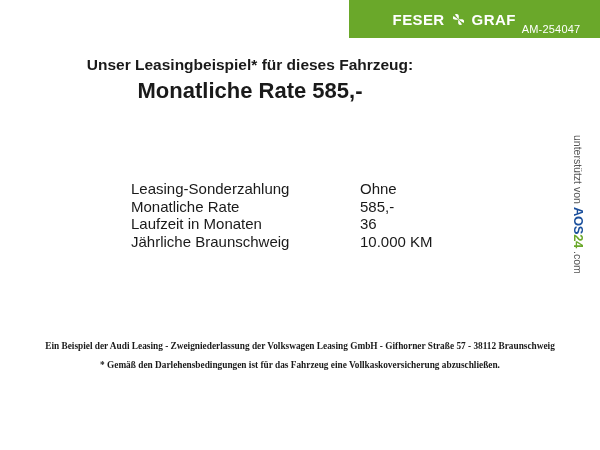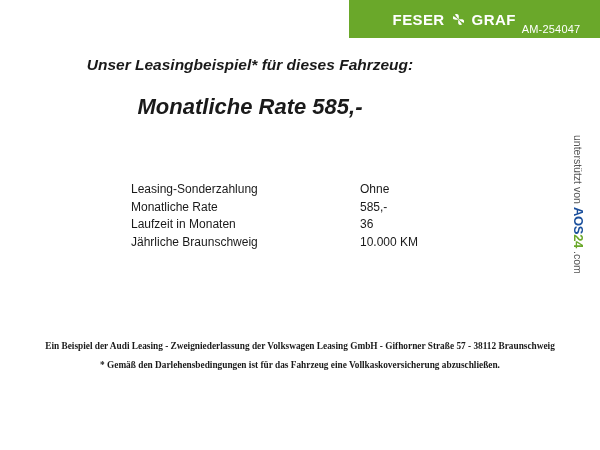--- a/index.html
+++ b/index.html
@@ -55,44 +55,43 @@
     margin-top: 19px;
   }
 
   
   .headline-block {
     position: absolute;
     top: 55px;
     left: 0;
     width: 500px;
     text-align: center;
-    font-style: italic;
   }
   .headline-1 {
     font-size: 15.5px;
     font-weight: bold;
     color: #1a1a1a;
     line-height: 20px;
   }
   .headline-2 {
     font-size: 22px;
     font-weight: bold;
     color: #1a1a1a;
     line-height: 28px;
-    margin-top: 18px;
+    margin-top: 2px;
   }
 
   
   .spec-table {
     position: absolute;
     top: 182px;
     left: 131px;
     width: 330px;
     border-collapse: collapse;
-    font-size: 12px;
+    font-size: 15px;
   }
   .spec-table td {
     padding: 0 0 3px 0;
     vertical-align: top;
     line-height: 14.5px;
     color: #1a1a1a;
   }
   .spec-label { width: 229px; }
   .spec-value { width: 101px; }
 

